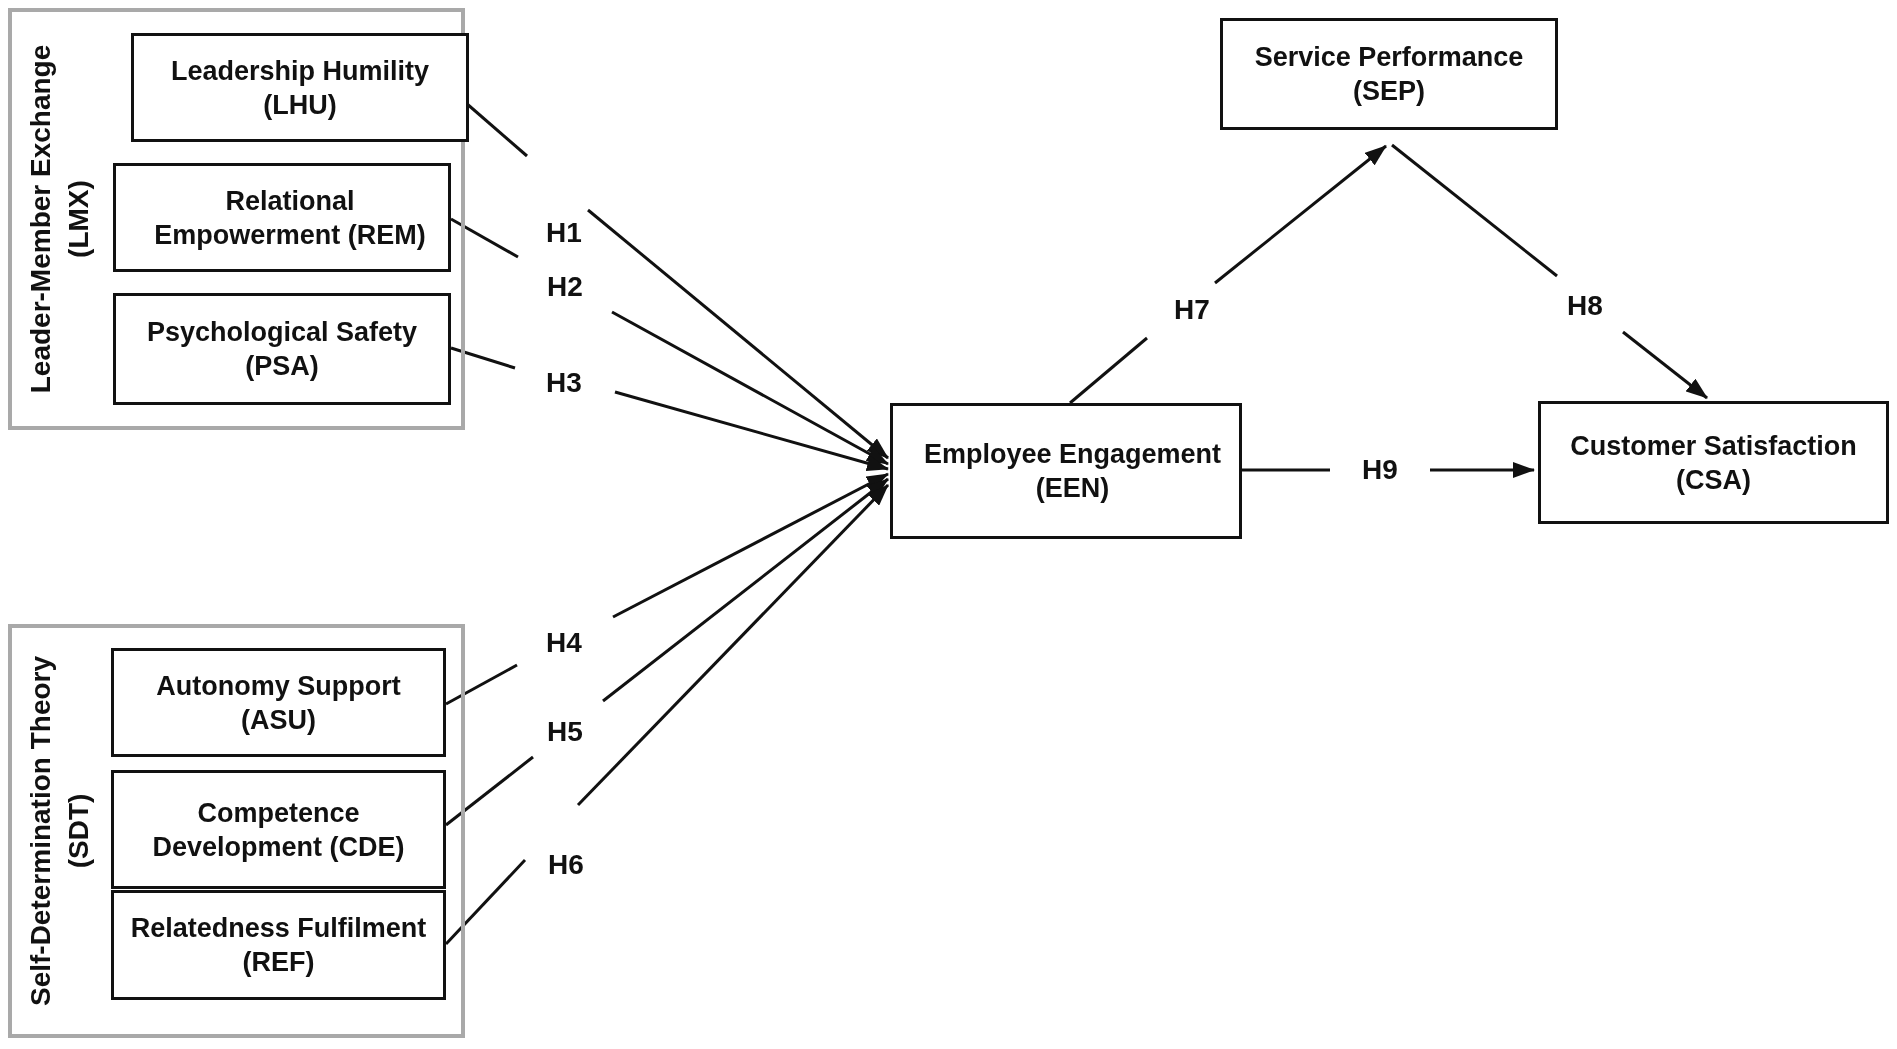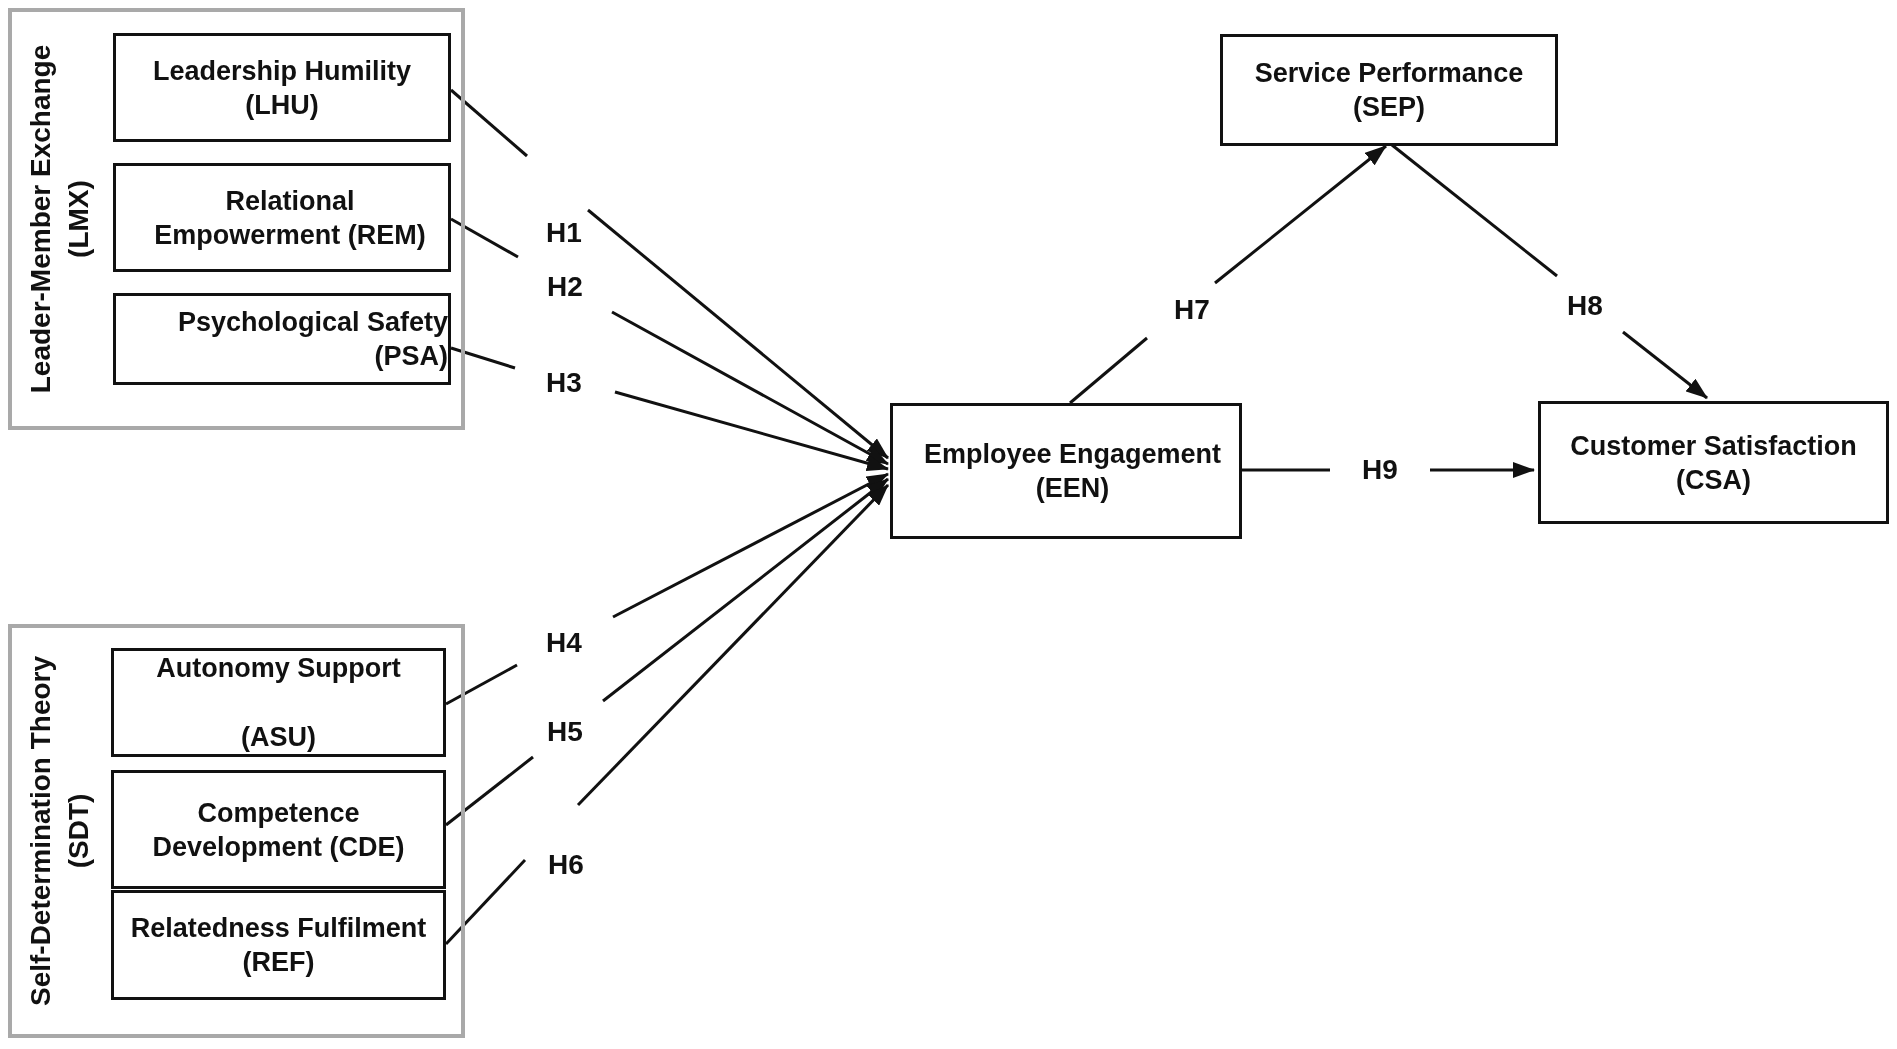--- a/index.html
+++ b/index.html
@@ -112,51 +112,51 @@
       <div>(LMX)</div>
     </div>
   </div>
   <div class="vlabel-wrap" style="left:8px;top:624px;width:105px;height:414px;">
     <div class="vlabel">
       <div>Self-Determination Theory</div>
       <div>(SDT)</div>
     </div>
   </div>
 
-  <div class="node" style="left:113px;top:33px;width:338px;height:109px;">
+  <div class="node" style="left:131px;top:33px;width:338px;height:109px;">
     <span>Leadership Humility</span>
     <span>(LHU)</span>
   </div>
   <div class="node" style="left:113px;top:163px;width:338px;height:109px;padding-left:16px;">
     <span>Relational</span>
     <span>Empowerment (REM)</span>
   </div>
-  <div class="node" style="left:113px;top:293px;width:338px;height:92px;align-items:flex-end;">
+  <div class="node" style="left:113px;top:293px;width:338px;height:112px;">
     <span>Psychological Safety</span>
     <span>(PSA)</span>
   </div>
 
-  <div class="node" style="left:111px;top:648px;width:335px;height:109px;justify-content:space-between;">
+  <div class="node" style="left:111px;top:648px;width:335px;height:109px;">
     <span>Autonomy Support</span>
     <span>(ASU)</span>
   </div>
   <div class="node" style="left:111px;top:770px;width:335px;height:119px;">
     <span>Competence</span>
     <span>Development (CDE)</span>
   </div>
   <div class="node" style="left:111px;top:890px;width:335px;height:110px;">
     <span>Relatedness Fulfilment</span>
     <span>(REF)</span>
   </div>
 
   <div class="node" style="left:890px;top:403px;width:352px;height:136px;padding-left:13px;">
     <span>Employee Engagement</span>
     <span>(EEN)</span>
   </div>
-  <div class="node" style="left:1220px;top:34px;width:338px;height:112px;">
+  <div class="node" style="left:1220px;top:18px;width:338px;height:112px;">
     <span>Service Performance</span>
     <span>(SEP)</span>
   </div>
   <div class="node" style="left:1538px;top:401px;width:351px;height:123px;">
     <span>Customer Satisfaction</span>
     <span>(CSA)</span>
   </div>
 
   <div class="hlabel" style="left:564px;top:186px;margin-top:47px;">H1</div>
   <div class="hlabel" style="left:565px;top:287px;">H2</div>

